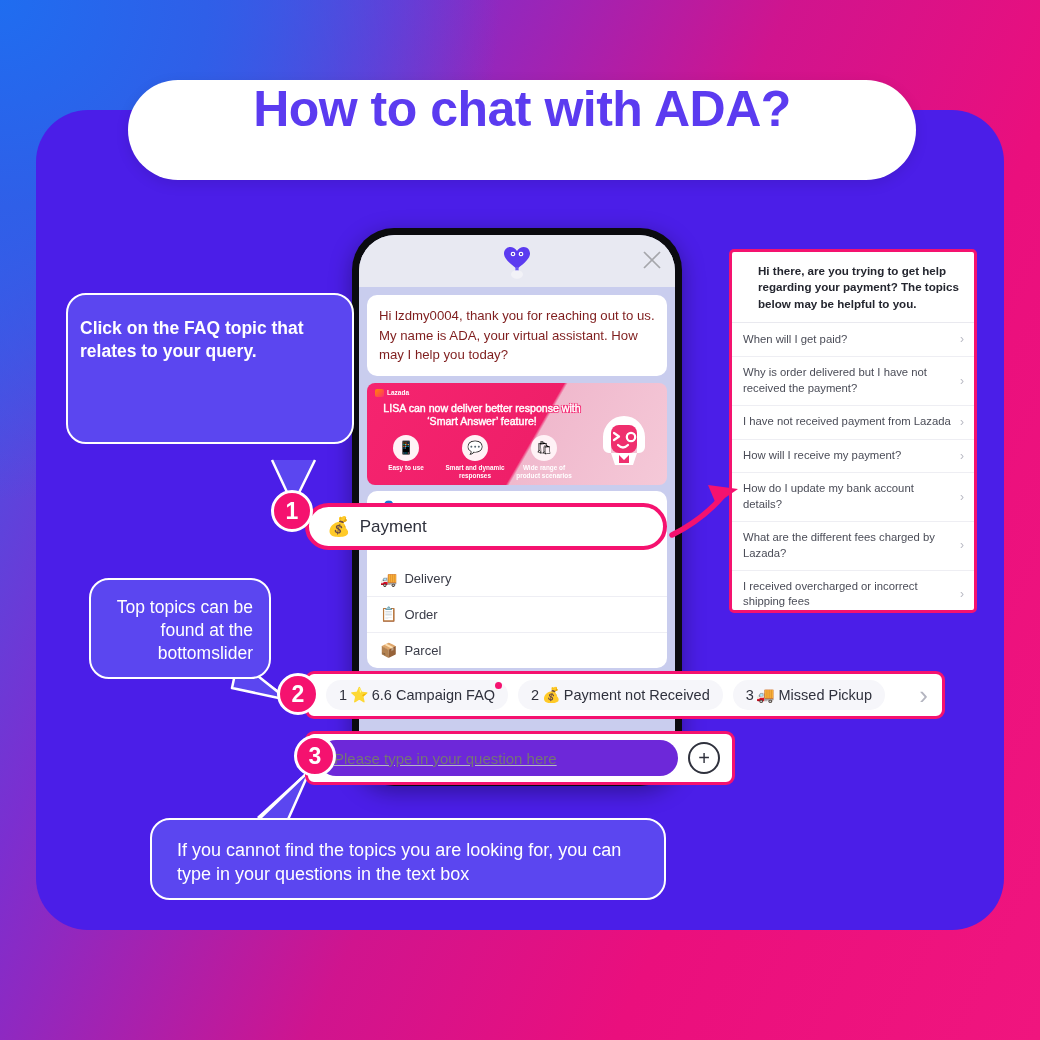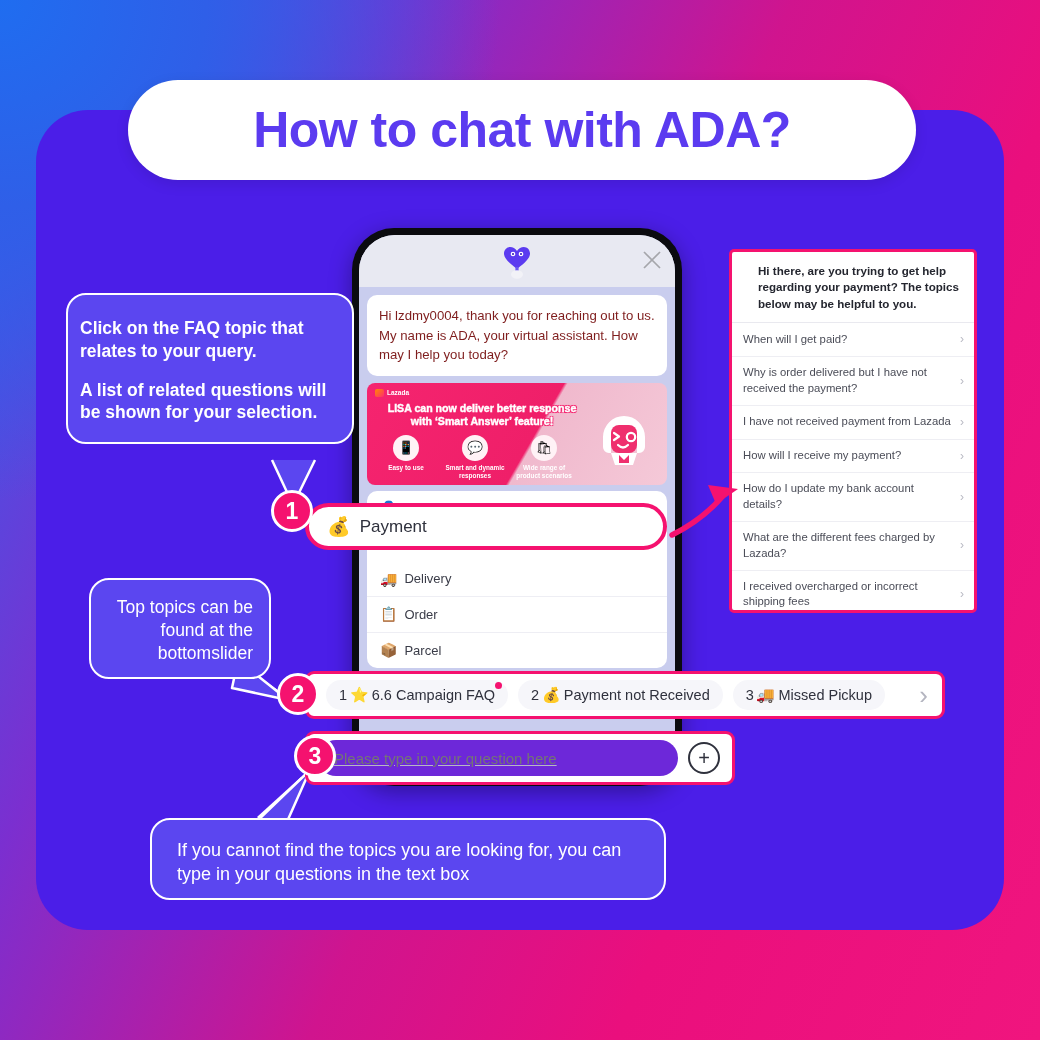--- a/index.html
+++ b/index.html
@@ -25,21 +25,21 @@
     background: #4b1ee8;
     border-radius: 52px;
   }
 
   
   #title-pill {
     position: absolute;
     left: 128px; top: 80px; width: 788px; height: 100px;
     background: #ffffff;
     border-radius: 50px;
-    display: flex; align-items: center; justify-content: center;
+    display: flex; justify-content: center;
     box-shadow: 0 4px 14px rgba(0,0,0,0.10);
   }
   #title-pill .t {
     font-size: 50px; font-weight: bold; color: #5b3bf0;
     letter-spacing: -0.5px;
   }
 
   
   #phone {
     position: absolute;
@@ -83,21 +83,21 @@
   #promo .lz {
     position: absolute; left: 8px; top: 6px; font-size: 6.5px; color: #fff;
     font-weight: bold; display: flex; align-items: center; gap: 3px;
   }
   #promo .lz .mark {
     width: 9px; height: 8px; border-radius: 2px;
     background: linear-gradient(135deg,#ff8a00,#ff2d6f);
   }
   #promo .hl {
     position: absolute; left: 10px; top: 19px; width: 210px;
-    font-size: 10.6px; font-weight: bold; color: #fff; line-height: 1.22;
+    font-size: 10.6px; font-weight: normal; color: #fff; line-height: 1.22;
     text-align: center;
     text-shadow: 0 0 2px #f5246f, -1px -1px 0 #f5246f, 1px -1px 0 #f5246f,
                  -1px 1px 0 #f5246f, 1px 1px 0 #f5246f;
     -webkit-text-stroke: 0.4px #fff;
   }
   #promo .feats {
     position: absolute; left: 8px; top: 52px; width: 200px;
     display: flex; justify-content: space-between;
   }
   #promo .feat { width: 62px; text-align: center; }
@@ -353,21 +353,20 @@
   <path d="M250 672 L278 692" stroke="#ffffff" stroke-width="3" fill="none"></path>
   <path d="M238 660 L288 700 L232 688 Z" fill="#5b46f0" stroke="#ffffff" stroke-width="2.5" stroke-linejoin="round"></path>
   <path d="M258 818 L302 778" stroke="#ffffff" stroke-width="3" fill="none"></path>
   <path d="M250 828 L310 770 L286 824 Z" fill="#5b46f0" stroke="#ffffff" stroke-width="2.5" stroke-linejoin="round"></path>
   <path d="M672 535 Q702 520 722 497" stroke="#f5126f" stroke-width="5.5" fill="none" stroke-linecap="round"></path>
   <path d="M738 489 L708 485 L716 504 Z" fill="#f5126f"></path>
 </svg>
 
 <div class="callout" id="callout-1">
   <p>Click on the FAQ topic that relates to your query.</p>
-  <p>A list of related questions will be shown for your selection.</p>
 </div>
 
 <div class="callout" id="callout-2">
   <p>Top topics can be found at the bottomslider</p>
 </div>
 
 <div class="callout" id="callout-3">
   <p>If you cannot find the topics you are looking for, you can type in your questions in the text box</p>
 </div>
 

